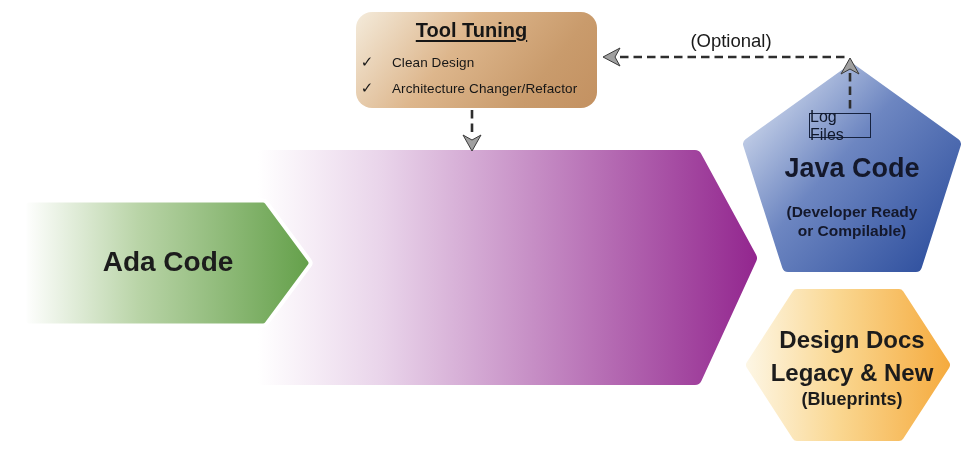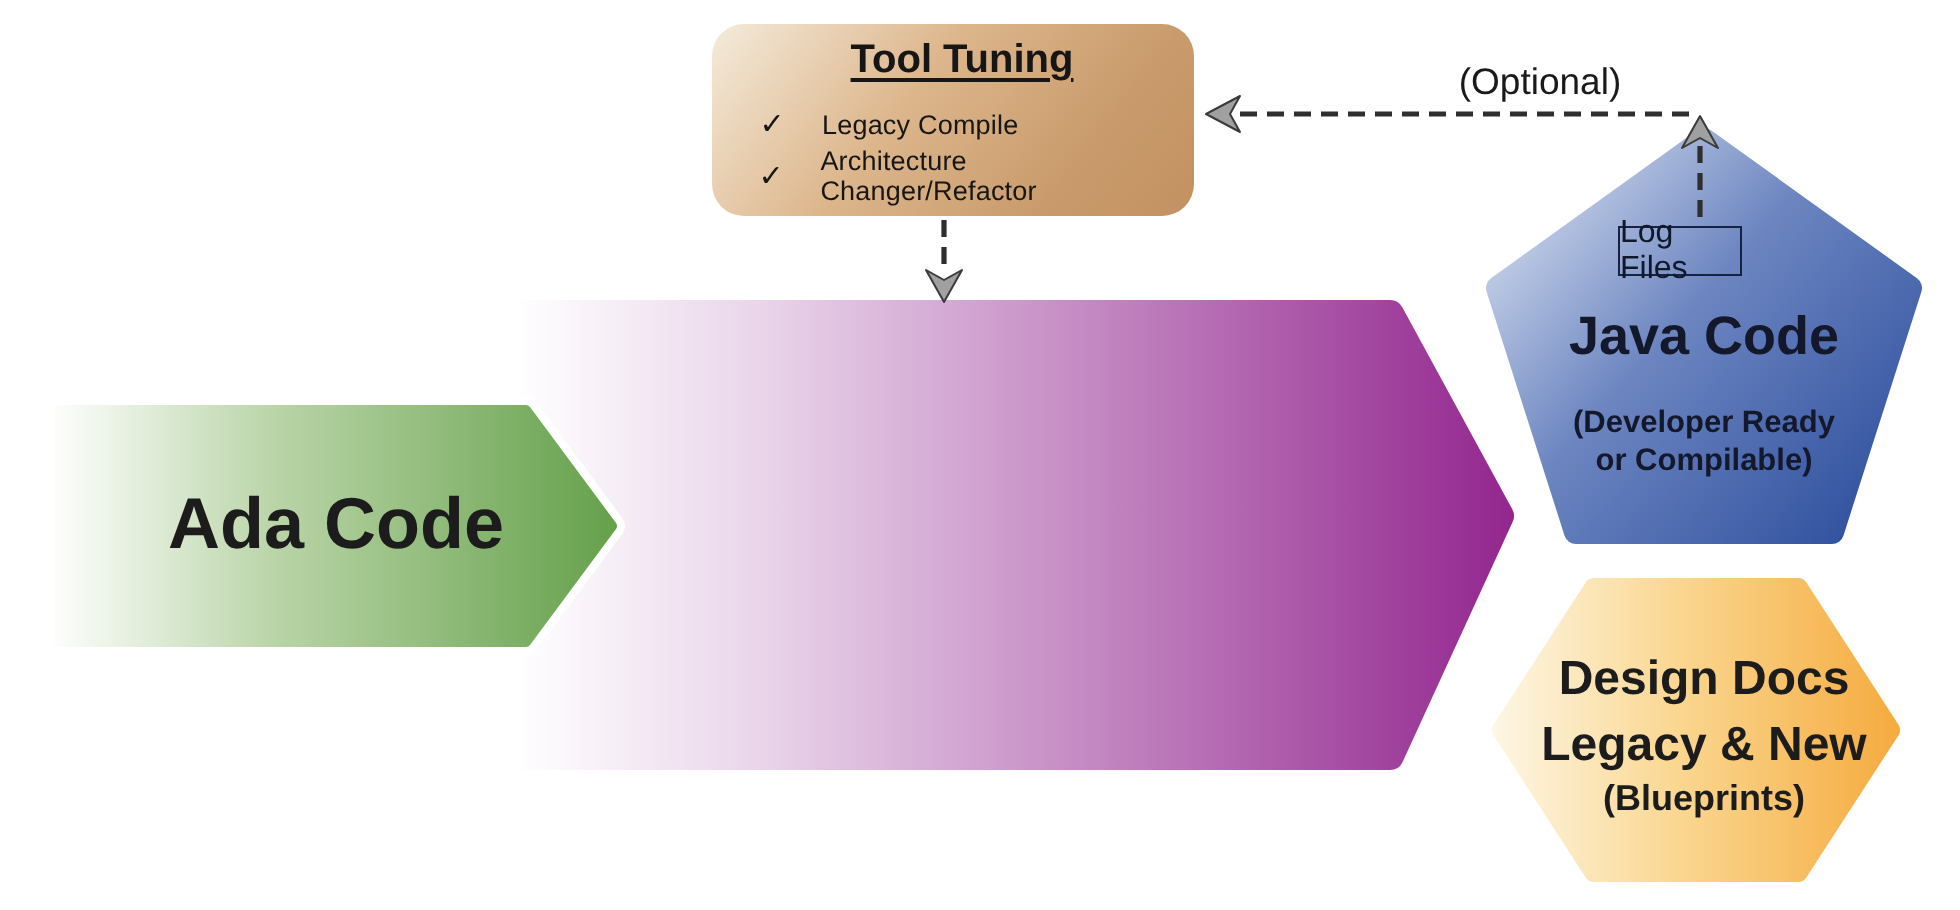--- a/index.html
+++ b/index.html
@@ -23,21 +23,21 @@
   .abs { position: absolute; }
 
   
   .tool-box {
     position: absolute;
     left: 356px; top: 12px;
     width: 241px; height: 96px;
     border-radius: 16px;
     background: linear-gradient(128deg, #f4ebdb 0%, #ddb68c 40%, #c99b6c 75%, #c39161 100%);
     box-sizing: border-box;
-    padding: 7px 10px 0 19px;
+    padding: 7px 10px 0 0;
   }
   .tool-title {
     text-align: center;
     font-size: 20px;
     font-weight: bold;
     color: #161616;
     text-decoration: underline;
     text-underline-offset: 3px;
     margin-bottom: 7px;
   }
@@ -54,42 +54,42 @@
     font-size: 15px;
     text-align: center;
   }
   .tool-item .lbl {
     font-size: 13.5px;
     letter-spacing: 0.1px;
   }
 
   
   .optional-label {
-    left: 699px; top: 30px; width: 142px;
+    left: 660px; top: 30px; width: 142px;
     text-align: center;
     font-size: 18.5px;
     color: #1a1a1a;
   }
   .logfiles-box {
     left: 809px; top: 113px;
     width: 62px; height: 25px;
     border: 1.6px solid #16223f;
     box-sizing: border-box;
     display: flex;
     align-items: center;
     justify-content: center;
     font-size: 16px;
     color: #10182b;
   }
 
   
   .ada-label {
     left: 24px; top: 244px; width: 288px; height: 36px;
     display: flex; align-items: center; justify-content: center;
-    font-size: 36px; font-weight: 600; color: #1c1c1c;
+    font-size: 28px; font-weight: 600; color: #1c1c1c;
   }
   .changer-label {
     left: 300px; top: 216px; width: 410px;
     text-align: center; color: #231f20;
   }
   .changer-label .ln {
     font-size: 33px; font-weight: 600; line-height: 50px; height: 50px;
   }
   .pentagon-label {
     left: 752px; top: 150px; width: 200px;
@@ -159,21 +159,21 @@
     <polygon points="850,58 841,74 850,69 859,74" fill="#a0a0a0" stroke="#3a3a3a" stroke-width="1" stroke-linejoin="round"></polygon>
 
     <line x1="620" y1="57" x2="848" y2="57" stroke="#2e2e2e" stroke-width="2.6" stroke-dasharray="8.5 5"></line>
     <polygon points="603,57 620,48 615,57 620,66" fill="#a0a0a0" stroke="#3a3a3a" stroke-width="1" stroke-linejoin="round"></polygon>
   </svg>
 
   <div class="tool-box">
     <div class="tool-title">Tool Tuning</div>
     <div class="tool-item">
       <span class="check">✓</span>
-      <span class="lbl">Legacy Compile</span>
+      <span class="lbl">Clean Design</span>
     </div>
     <div class="tool-item">
       <span class="check">✓</span>
       <span class="lbl">Architecture Changer/Refactor</span>
     </div>
   </div>
 
   <div class="abs optional-label">(Optional)</div>
 
   <div class="abs logfiles-box">Log Files</div>

